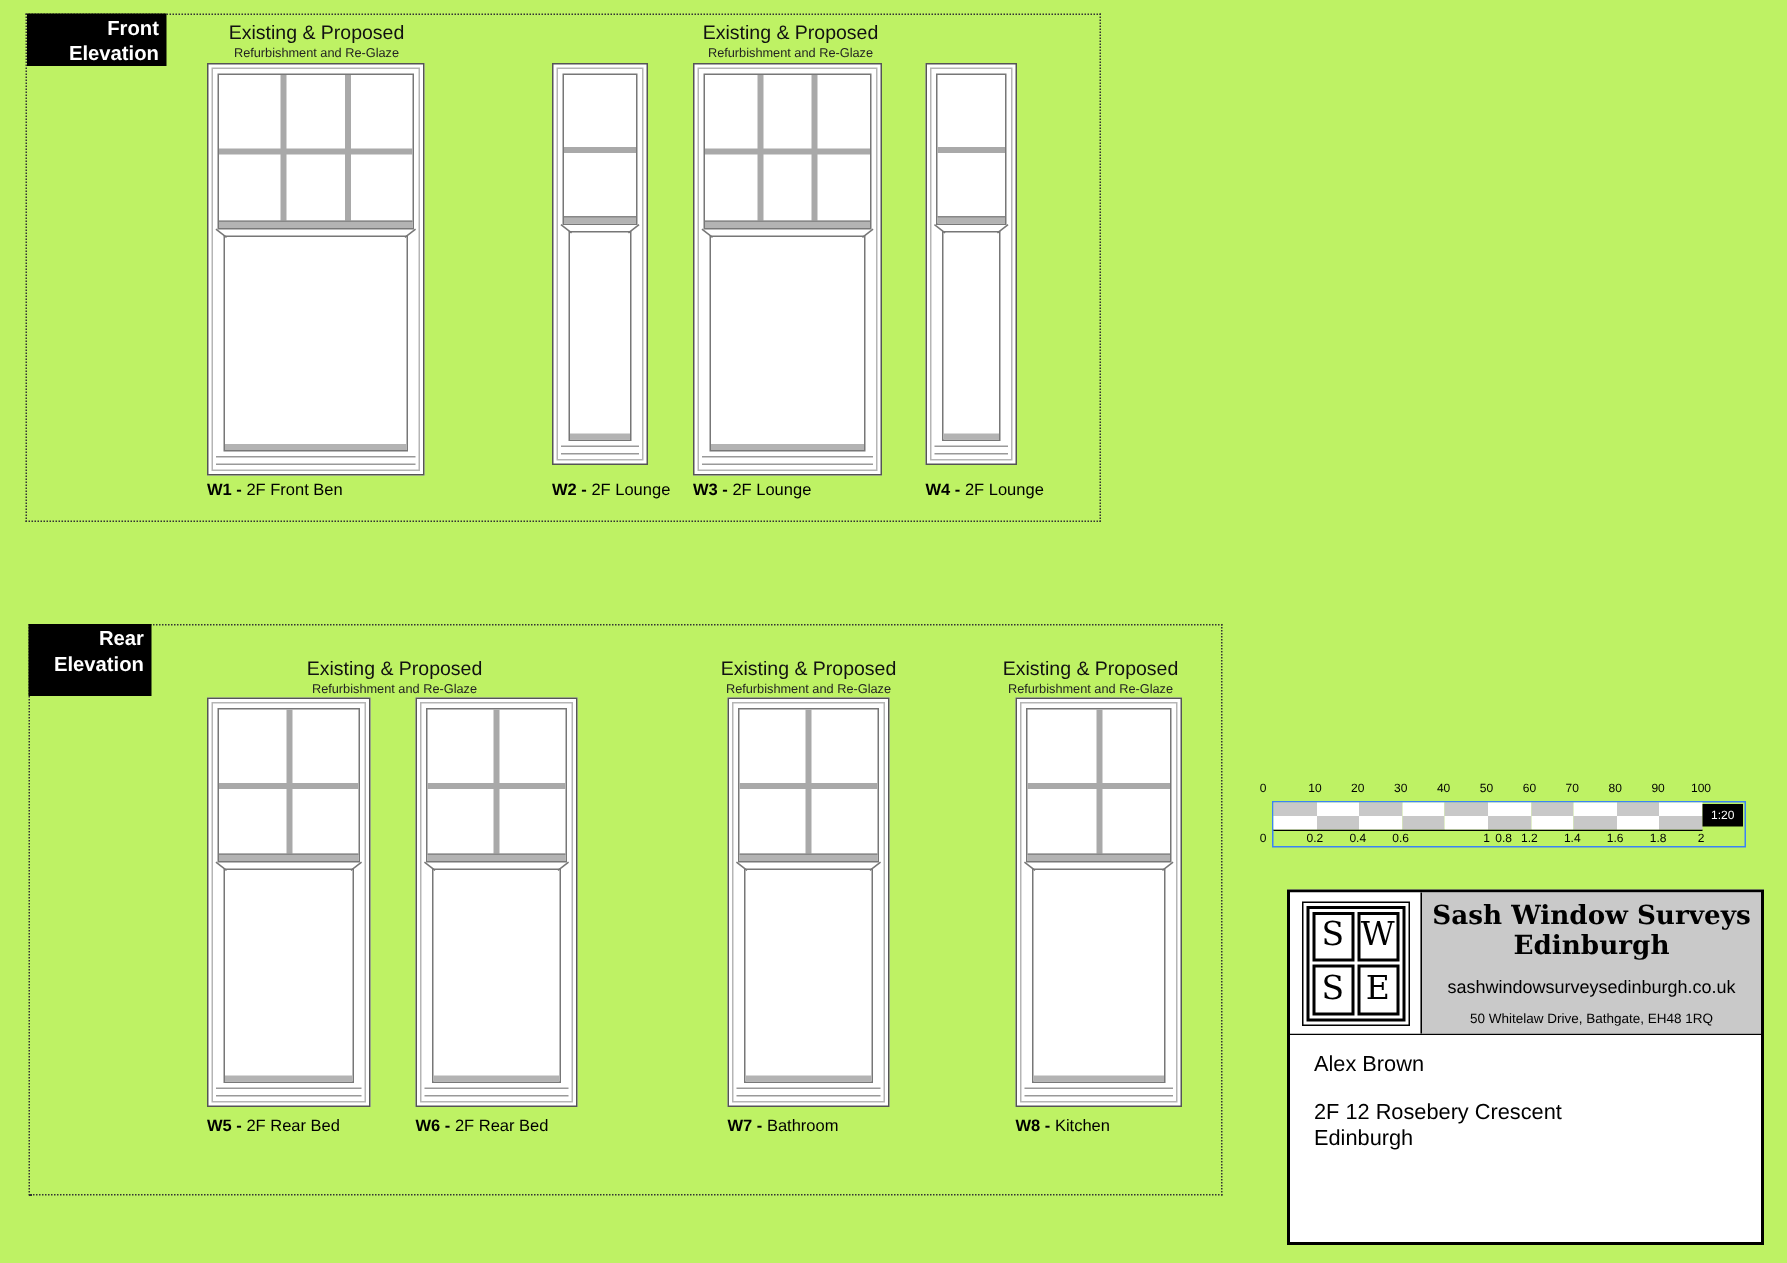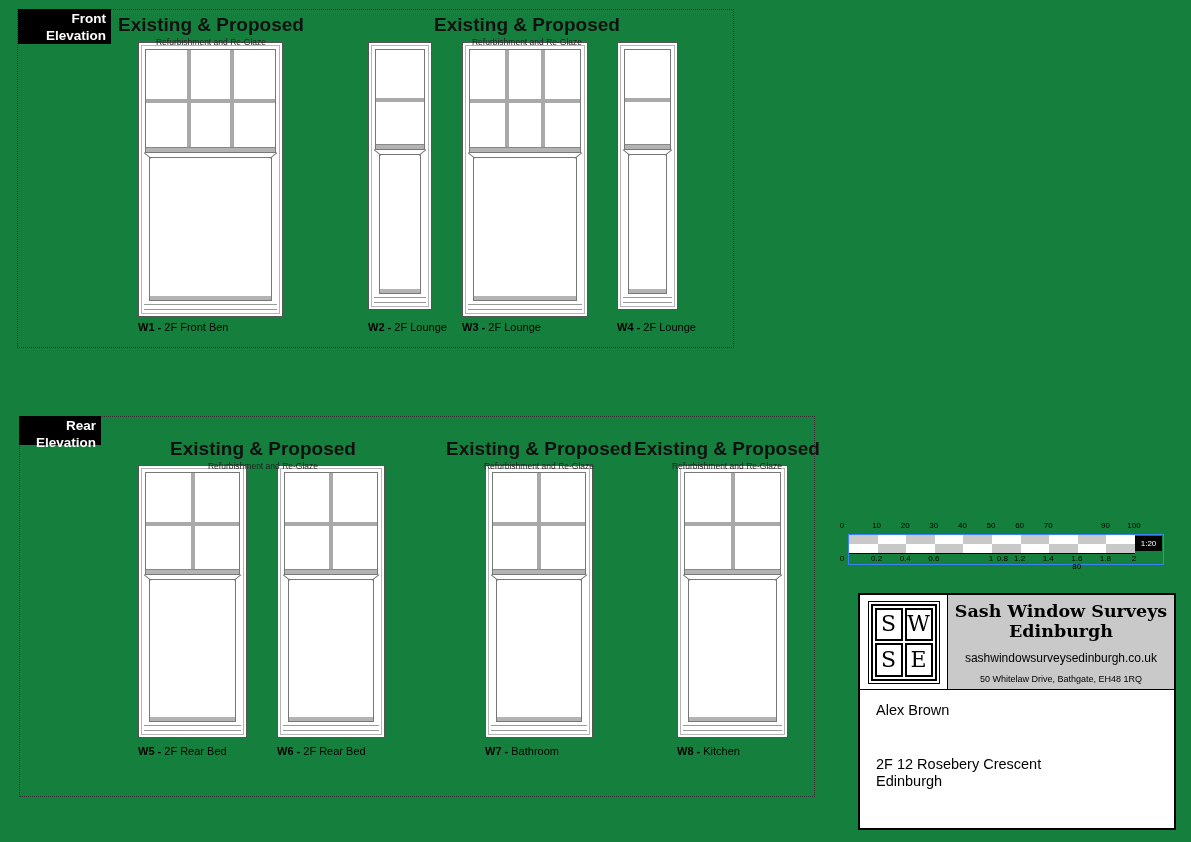--- a/index.html
+++ b/index.html
@@ -1,27 +1,27 @@
 <!DOCTYPE html>
 <html><head>
 <meta charset="utf-8">
 <style>
   html,body{margin:0;padding:0;background:#fff;}
-  .page{position:relative;width:1191px;height:842px;background:#15803d;overflow:hidden;
+  .page{position:relative;width:1191px;height:842px;background:#bef264;overflow:hidden;
         font-family:"Liberation Sans",sans-serif;color:#000;}
 
   
   .section-box{position:absolute;border:1px dotted #333;box-sizing:border-box;}
   .section-label{position:absolute;background:#000;color:#fff;font-weight:700;
         font-size:13.5px;line-height:1.25;text-align:right;
         padding:2px 5px 0 0;box-sizing:border-box;z-index:3;}
 
   
   .ep-heading{position:absolute;transform:translateX(-50%);text-align:center;white-space:nowrap;z-index:2;}
-  .ep-title{font-size:19px;color:#111;font-weight:bold;}
+  .ep-title{font-size:13px;color:#111;}
   .ep-sub{font-size:8.5px;color:#222;margin-top:1px;}
 
   
   .window{position:absolute;border:1px solid #555;background:#fff;box-sizing:border-box;}
   .win-inner{position:absolute;inset:2px;border:1px solid #b5b5b5;}
   .top-sash{position:absolute;border:1px solid #777;background:#fff;}
   .vbar{position:absolute;top:0;bottom:0;width:4px;background:#a9a9a9;}
   .hbar{position:absolute;left:0;right:0;height:4px;background:#a9a9a9;}
   .meeting-rail{position:absolute;left:0;right:0;bottom:0;height:4px;background:#b3b3b3;border-top:1px solid #888;}
   .bottom-sash{position:absolute;border:1px solid #777;background:#fff;}
@@ -54,21 +54,21 @@
   .logo-inner{border:2px solid #000;width:100%;height:100%;box-sizing:border-box;
         display:grid;grid-template-columns:1fr 1fr;grid-template-rows:1fr 1fr;gap:2px;padding:2px;}
   .logo-cell{border:2px solid #000;display:flex;align-items:center;justify-content:center;
         font-family:"DejaVu Serif",serif;font-size:22px;line-height:1;}
   .tb-header-right{flex:1;background:#c9c9c9;border-left:1px solid #000;display:flex;
         flex-direction:column;align-items:center;padding-top:7px;box-sizing:border-box;}
   .tb-company{font-family:"DejaVu Serif",serif;font-weight:700;font-size:17.5px;line-height:1.12;text-align:center;}
   .tb-website{font-size:12px;margin-top:10px;}
   .tb-address{font-size:9px;margin-top:9px;}
   .tb-client{padding:12px 16px;font-size:14.5px;line-height:1.22;}
-  .tb-client .client-name{margin-bottom:36px;}
+  .tb-client .client-name{margin-bottom:14px;}
 </style>
 </head>
 <body>
 
 <div class="page">
 
   <div class="section-box" style="left:17px;top:9px;width:717px;height:339px;"></div>
   <div class="section-label" style="left:18px;top:9px;width:93px;height:35px;">
     <div>Front</div>
     <div>Elevation</div>
@@ -77,21 +77,21 @@
   <div class="ep-heading" style="left:211px;top:14px;">
     <div class="ep-title">Existing &amp; Proposed</div>
     <div class="ep-sub">Refurbishment and Re-Glaze</div>
   </div>
   <div class="ep-heading" style="left:527px;top:14px;">
     <div class="ep-title">Existing &amp; Proposed</div>
     <div class="ep-sub">Refurbishment and Re-Glaze</div>
   </div>
 
   <div class="section-box" style="left:19px;top:416px;width:796px;height:381px;"></div>
-  <div class="section-label" style="left:19px;top:416px;width:82px;height:29px;">
+  <div class="section-label" style="left:19px;top:416px;width:82px;height:48px;">
     <div>Rear</div>
     <div>Elevation</div>
   </div>
 
   <div class="ep-heading" style="left:263px;top:438px;">
     <div class="ep-title">Existing &amp; Proposed</div>
     <div class="ep-sub">Refurbishment and Re-Glaze</div>
   </div>
   <div class="ep-heading" style="left:539px;top:438px;">
     <div class="ep-title">Existing &amp; Proposed</div>
@@ -244,21 +244,21 @@
       <div class="sb-badge">1:20</div>
     </div>
   <div class="sb-top-label" style="left: -6px;">0</div>
       <div class="sb-top-label" style="left: 28.6px;">10</div>
       <div class="sb-top-label" style="left: 57.2px;">20</div>
       <div class="sb-top-label" style="left: 85.8px;">30</div>
       <div class="sb-top-label" style="left: 114.4px;">40</div>
       <div class="sb-top-label" style="left: 143px;">50</div>
       <div class="sb-top-label" style="left: 171.6px;">60</div>
       <div class="sb-top-label" style="left: 200.2px;">70</div>
-      <div class="sb-top-label" style="left: 228.8px; margin-top: 41px;">80</div>
+      <div class="sb-top-label" style="left: 228.8px;">80</div>
       <div class="sb-top-label" style="left: 257.4px;">90</div>
       <div class="sb-top-label" style="left: 286px;">100</div>
       <div class="sb-bottom-label" style="left: -6px;">0</div>
       <div class="sb-bottom-label" style="left: 28.6px;">0.2</div>
       <div class="sb-bottom-label" style="left: 57.2px;">0.4</div>
       <div class="sb-bottom-label" style="left: 85.8px;">0.6</div>
       <div class="sb-bottom-label" style="left: 114.4px; margin-left: 40px;">0.8</div>
       <div class="sb-bottom-label" style="left: 143px;">1</div>
       <div class="sb-bottom-label" style="left: 171.6px;">1.2</div>
       <div class="sb-bottom-label" style="left: 200.2px;">1.4</div>

